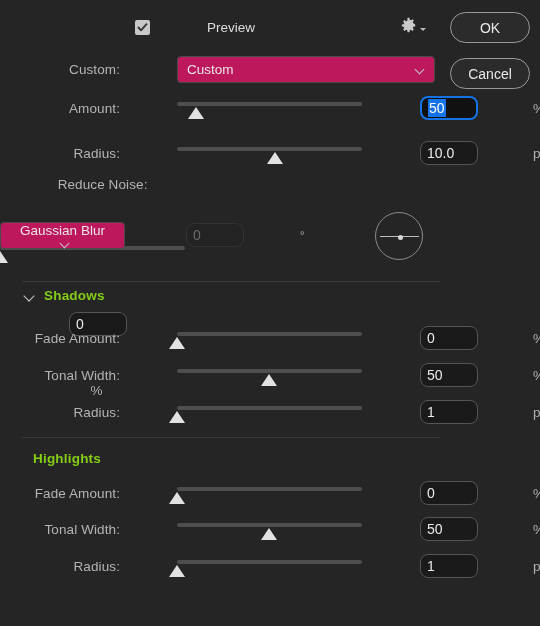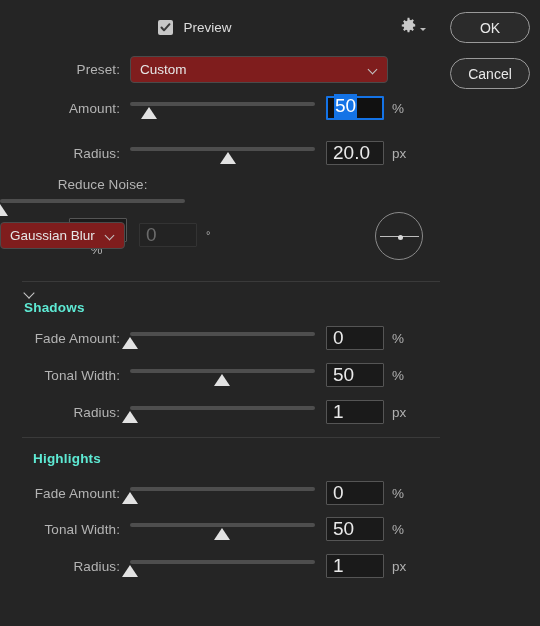--- a/index.html
+++ b/index.html
@@ -19,20 +19,21 @@
     background: #252525;
     color: #d6d6d6;
   }
 
   
   .row {
     position: absolute;
     display: flex;
     align-items: center;
     height: 26px;
+    gap: 47px;
   }
 
   .label {
     width: 130px;
     text-align: right;
     padding-right: 10px;
     font-size: 13.5px;
     color: #b4b4b4;
     white-space: nowrap;
     letter-spacing: 0.1px;
@@ -97,32 +98,32 @@
   }
   .btn-ok     { left: 450px; top: 12px; }
   .btn-cancel { left: 450px; top: 58px; }
 
   
   .preset-row { left: 0; top: 56px; }
 
   .select {
     position: relative;
     height: 27px;
-    background: #7f1d1d;
+    background: #be185d;
     border: 1px solid #4a4a4a;
     border-radius: 4px;
     display: flex;
     align-items: center;
     padding: 0 9px;
     font-size: 13.5px;
     color: #e6e6e6;
     cursor: pointer;
   }
   .select.preset-select { width: 258px; }
-  .select.remove-select { width: 125px; }
+  .select.remove-select { width: 125px; flex-direction: column; }
   .select .sel-text { flex: 1; }
   .chev {
     margin-left: 6px;
     width: 9px; height: 9px;
     position: relative;
   }
   .chev::before {
     content: "";
     position: absolute;
     left: 0; top: 1px;
@@ -158,26 +159,26 @@
     transform: translateX(-8px);
     cursor: pointer;
   }
 
   
   .field {
     width: 58px;
     height: 24px;
     background: #1a1a1a;
     border: 1px solid #555;
-    border-radius: 1px;
+    border-radius: 8px;
     margin-left: 11px;
     display: flex;
-    align-items: flex-end;
+    align-items: center;
     padding-left: 6px;
-    font-size: 19px;
+    font-size: 14px;
     color: #eaeaea;
     flex: 0 0 auto;
     cursor: text;
   }
   .field.focused {
     border: 2px solid #1473e6;
     background: #111;
   }
   .field.focused .val {
     background: #1473e6;
@@ -228,26 +229,25 @@
   .divider {
     position: absolute;
     left: 22px;
     width: 418px;
     height: 1px;
     background: #3a3a3a;
   }
   .section-head {
     position: absolute;
     display: flex;
-    align-items: flex-start;
+    align-items: flex-end;
     font-size: 13.5px;
     font-weight: bold;
-    color: #5eead4;
+    color: #84cc16;
     letter-spacing: 0.2px;
-    flex-direction: column;
   }
   .sec-chev {
     width: 12px;
     height: 12px;
     position: relative;
     margin-right: 8px;
   }
   .sec-chev::before {
     content: "";
     position: absolute;
@@ -277,21 +277,21 @@
       <path fill="#c9c9c9" d="M10 6.4a3.6 3.6 0 1 0 0 7.2 3.6 3.6 0 0 0 0-7.2zm0 5.4a1.8 1.8 0 1 1 0-3.6 1.8 1.8 0 0 1 0 3.6z"></path>
       <path fill="#c9c9c9" d="M8.9 1h2.2l.35 2.25 1.5.62 1.85-1.3 1.55 1.56-1.3 1.84.62 1.5L17.9 8.9v2.2l-2.25.35-.62 1.5 1.3 1.85-1.55 1.55-1.85-1.3-1.5.62L11.1 17.9H8.9l-.35-2.23-1.5-.62-1.85 1.3L3.65 14.8l1.3-1.85-.62-1.5L2.1 11.1V8.9l2.23-.35.62-1.5-1.3-1.85L5.2 3.65l1.85 1.3 1.5-.62z"></path>
     </svg>
     <span class="gear-tri"></span>
   </div>
 
   <div class="btn btn-cancel">Cancel</div>
   <div class="btn btn-ok">OK</div>
 
   <div class="row preset-row">
-    <span class="label">Preset:</span>
+    <span class="label">Custom:</span>
     <div class="select preset-select">
       <span class="sel-text">Custom</span>
       <span class="chev"></span>
     </div>
   </div>
 
   <div class="row" style="left:0; top:95px;">
     <span class="label">Amount:</span>
     <div class="slider">
       <div class="track"></div>
@@ -303,21 +303,21 @@
     <span class="unit">%</span>
   </div>
 
   <div class="row" style="left:0; top:140px;">
     <span class="label">Radius:</span>
     <div class="slider">
       <div class="track"></div>
       <div class="thumb" style="left:98px;"></div>
     </div>
     <div class="field">
-      <span class="val">20.0</span>
+      <span class="val">10.0</span>
     </div>
     <span class="unit">px</span>
   </div>
 
   <div class="row" style="left:0; top:177px;flex-direction:column;">
     <span class="label">Reduce Noise:</span>
     <div class="slider">
       <div class="track"></div>
       <div class="thumb" style="left:0px;"></div>
     </div>

